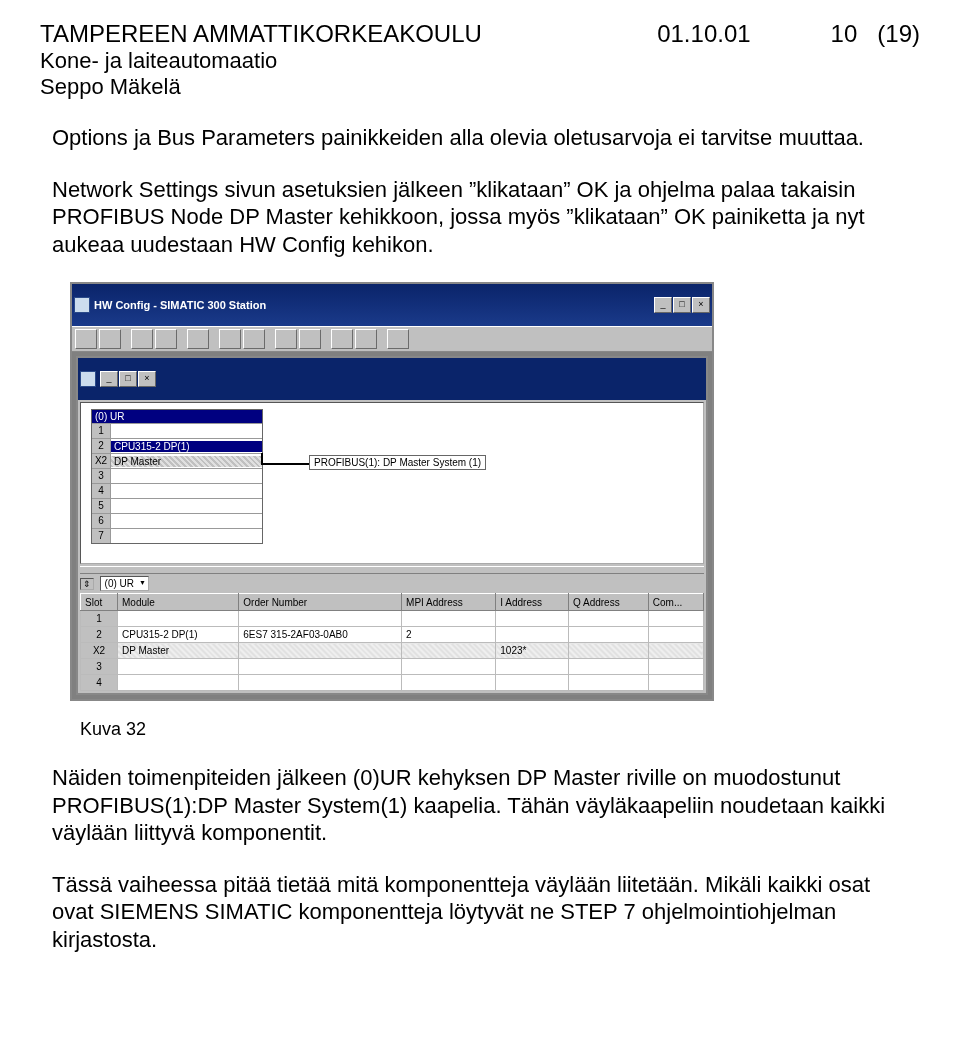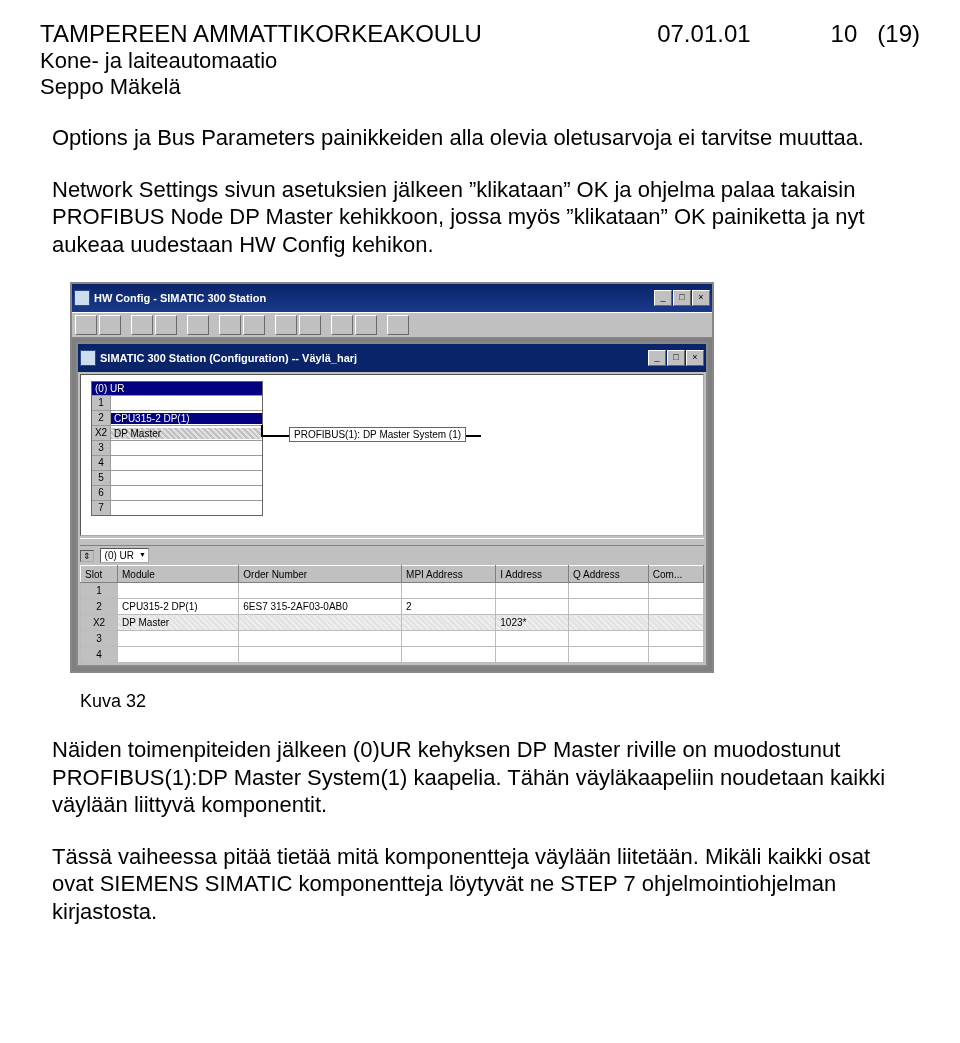--- a/index.html
+++ b/index.html
@@ -30,21 +30,21 @@
     font-family: "MS Sans Serif", Arial, sans-serif;
     font-size: 11px;
     color: #000;
   }
   .titlebar {
     background: linear-gradient(#0a246a, #1a3a8a);
     color: #fff;
     display: flex;
     align-items: center;
     height: 28px;
-    padding: 0 2px;
+    padding: 7px 2px;
   }
   .titlebar .tb-icon {
     width: 14px; height: 14px;
     background: #ccddee;
     border: 1px solid #2a4a8a;
     margin-right: 4px;
   }
   .titlebar .tb-title { flex: 1; font-weight: bold; font-size: 11px; }
   .ctrlbtns { display: flex; gap: 1px; }
   .ctrlbtn {
@@ -129,21 +129,21 @@
     height: 100%;
     line-height: 14px;
   }
   .rack-row .slottxt { padding-left: 3px; flex: 1; }
   .rack-row.sel .slottxt { background: #000080; color: #fff; }
   .rack-row.hatch .slottxt {
     background: repeating-linear-gradient(45deg, #c0c0c0, #c0c0c0 2px, #e0e0e0 2px, #e0e0e0 4px);
   }
   .bus-label {
     position: absolute;
-    left: 208px; top: 52px;
+    left: 228px; top: 52px;
     font-size: 10px;
     border: 1px solid #666;
     background: #fff;
     padding: 1px 4px;
   }
   .bus-line {
     position: absolute;
     left: 180px; top: 60px;
     width: 220px; height: 2px;
     background: #000;
@@ -224,21 +224,21 @@
     padding: 0 8px;
     margin-left: 4px;
     background: #c0c0c0;
   }
 </style>
 </head>
 <body>
 
 <div class="header-line">
   <span>TAMPEREEN AMMATTIKORKEAKOULU</span>
-  <span class="header-right"><span>07.01.01</span>            <span>10   (19)</span></span>
+  <span class="header-right"><span>01.10.01</span>            <span>10   (19)</span></span>
 </div>
 <div class="subheader">Kone- ja laiteautomaatio</div>
 <div class="subheader">Seppo Mäkelä</div>
 
 <p class="para">Options ja Bus Parameters painikkeiden alla olevia  oletusarvoja ei tarvitse muuttaa.</p>
 <p class="para">Network Settings sivun asetuksien jälkeen ”klikataan” OK ja ohjelma palaa takaisin PROFIBUS Node DP Master kehikkoon, jossa myös ”klikataan” OK painiketta ja nyt aukeaa uudestaan HW Config kehikon.</p>
 
 <div class="shot">
   <div class="titlebar">
     <div class="tb-icon"></div>
@@ -267,21 +267,20 @@
     <div class="toolbtn"></div>
     <div class="toolbtn"></div>
     <div class="toolsep"></div>
     <div class="toolbtn"></div>
   </div>
 
   <div class="workspace">
     <div class="innerwin">
       <div class="titlebar">
         <div class="tb-icon"></div>
-        <div class="tb-title">SIMATIC 300 Station (Configuration) -- Väylä_harj</div>
         <div class="ctrlbtns">
           <div class="ctrlbtn">_</div>
           <div class="ctrlbtn">□</div>
           <div class="ctrlbtn">×</div>
         </div>
       </div>
 
       <div class="rackarea">
         <div class="rack">
           <div class="rack-title">(0) UR</div>

